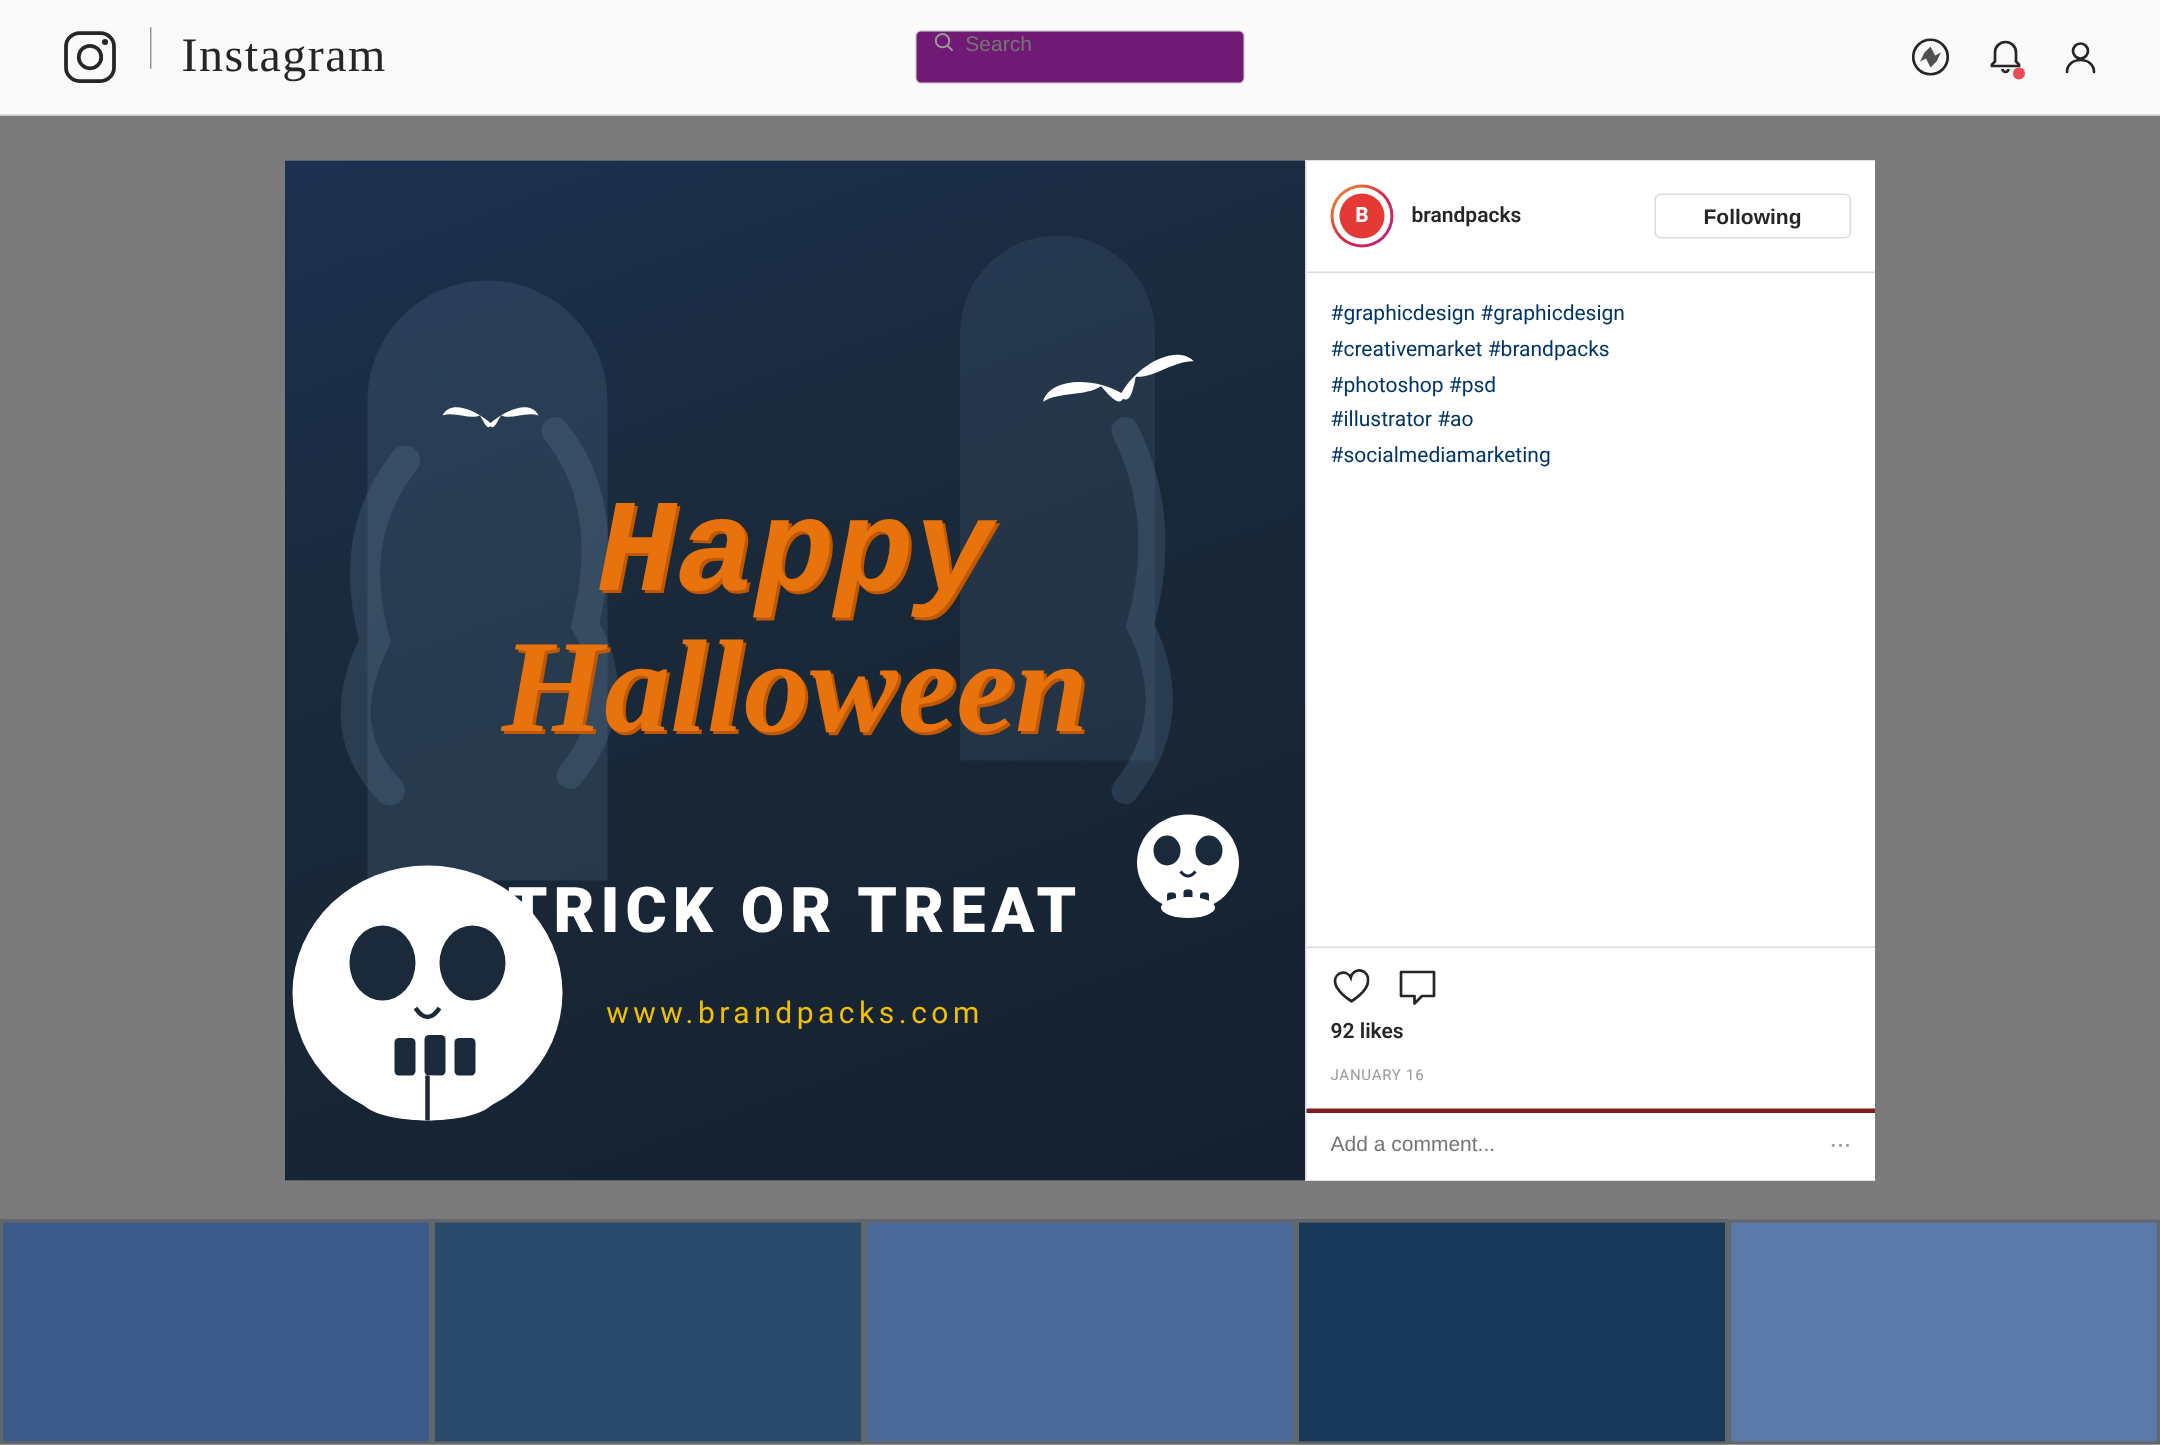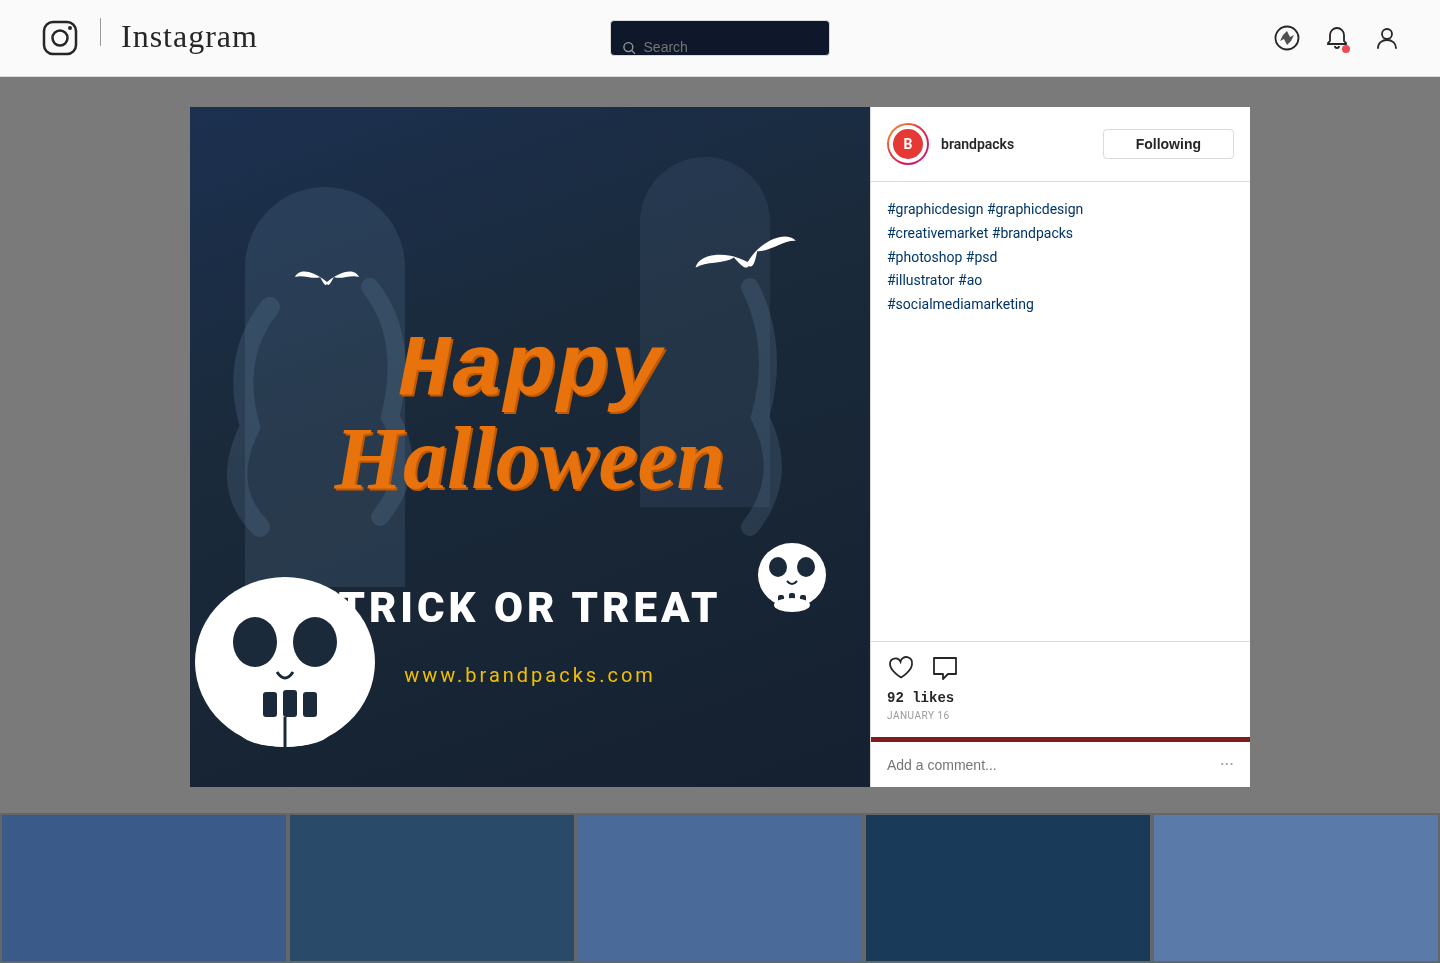--- a/index.html
+++ b/index.html
@@ -49,25 +49,25 @@
       letter-spacing: 1px;
     }
     .navbar-center {
       position: absolute;
       left: 50%;
       transform: translateX(-50%);
     }
     .search-bar {
       width: 220px;
       height: 36px;
-      background: #0f172a;
+      background: #701a75;
       border: 1px solid #dbdbdb;
       border-radius: 4px;
       display: flex;
-      align-items: flex-end;
+      align-items: flex-start;
       padding: 0 12px;
       gap: 8px;
     }
     .search-bar input {
       border: none;
       outline: none;
       background: transparent;
       font-size: 14px;
       color: #999;
       width: 100%;
@@ -302,35 +302,34 @@
     }
     .action-icon {
       cursor: pointer;
       display: flex;
       align-items: center;
     }
     .likes-count {
       font-size: 14px;
       font-weight: 600;
       color: #262626;
-      margin-bottom: 4px;
-      font-family: Liberation Mono, monospace;
+      margin-bottom: 16px;
     }
     .post-date {
       font-size: 10px;
       color: #999;
       text-transform: uppercase;
       letter-spacing: 0.5px;
       margin-bottom: 8px;
     }
     .add-comment-area {
       padding: 12px 16px;
-      border-top: 5px solid #7f1d1d;
-      display: flex;
-      align-items: center;
+      border-top: 3px solid #7f1d1d;
+      display: flex;
+      align-items: flex-start;
       justify-content: space-between;
     }
     .add-comment-input {
       border: none;
       outline: none;
       font-size: 14px;
       color: #999;
       flex: 1;
       background: transparent;
     }

